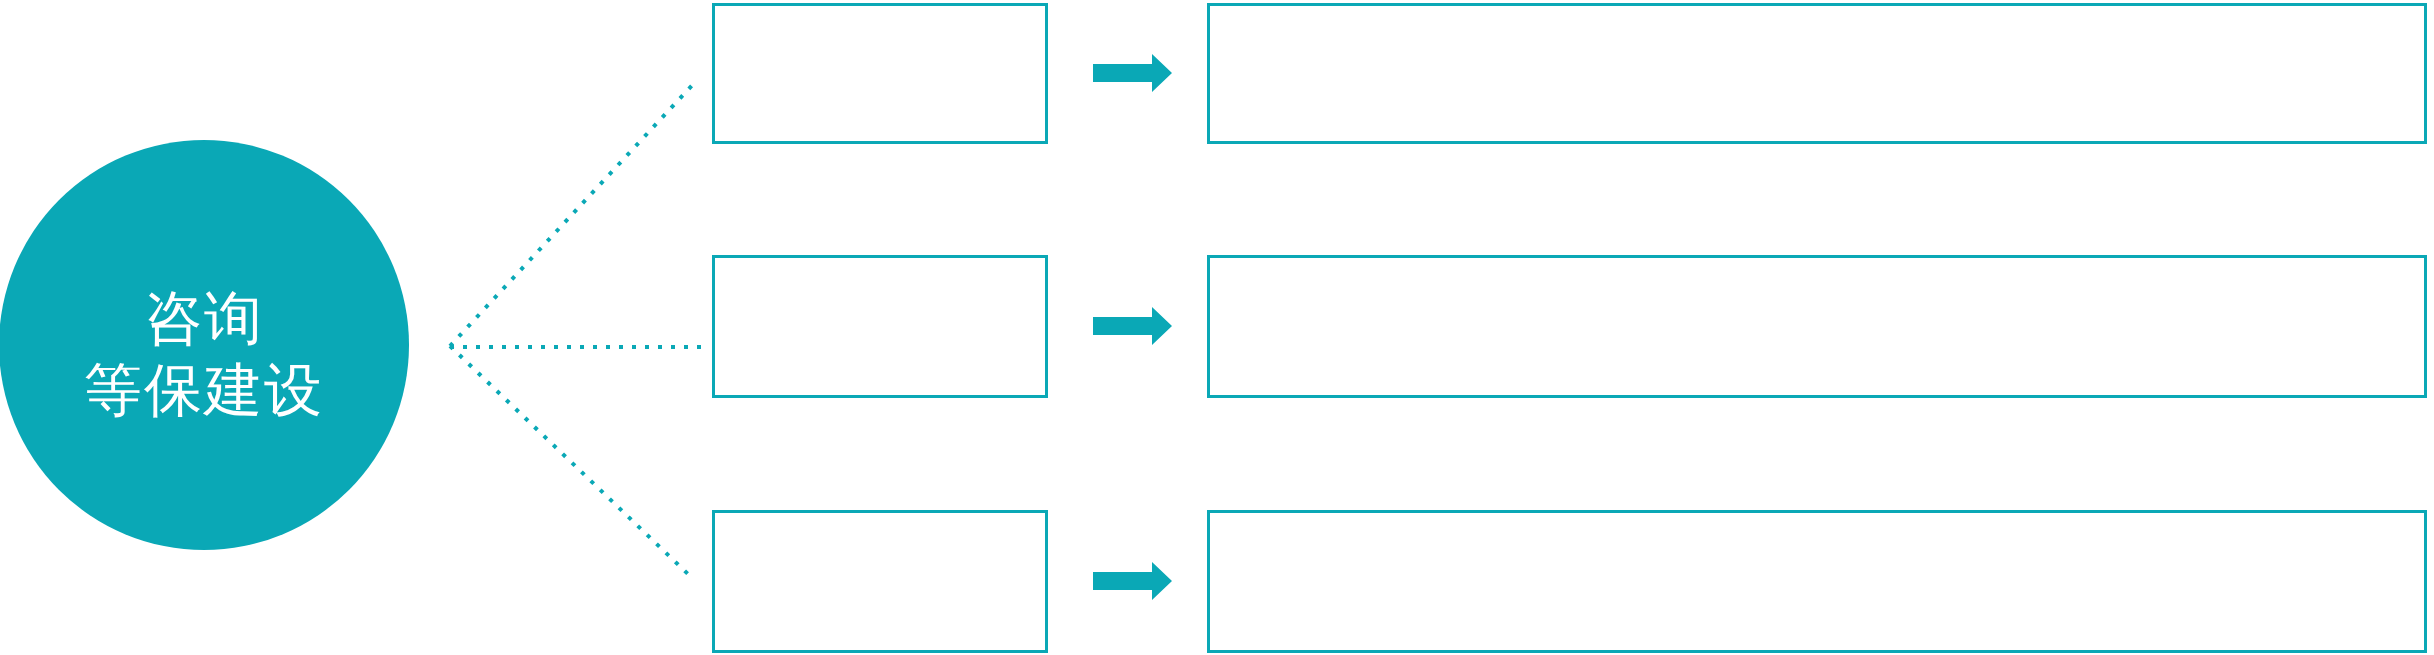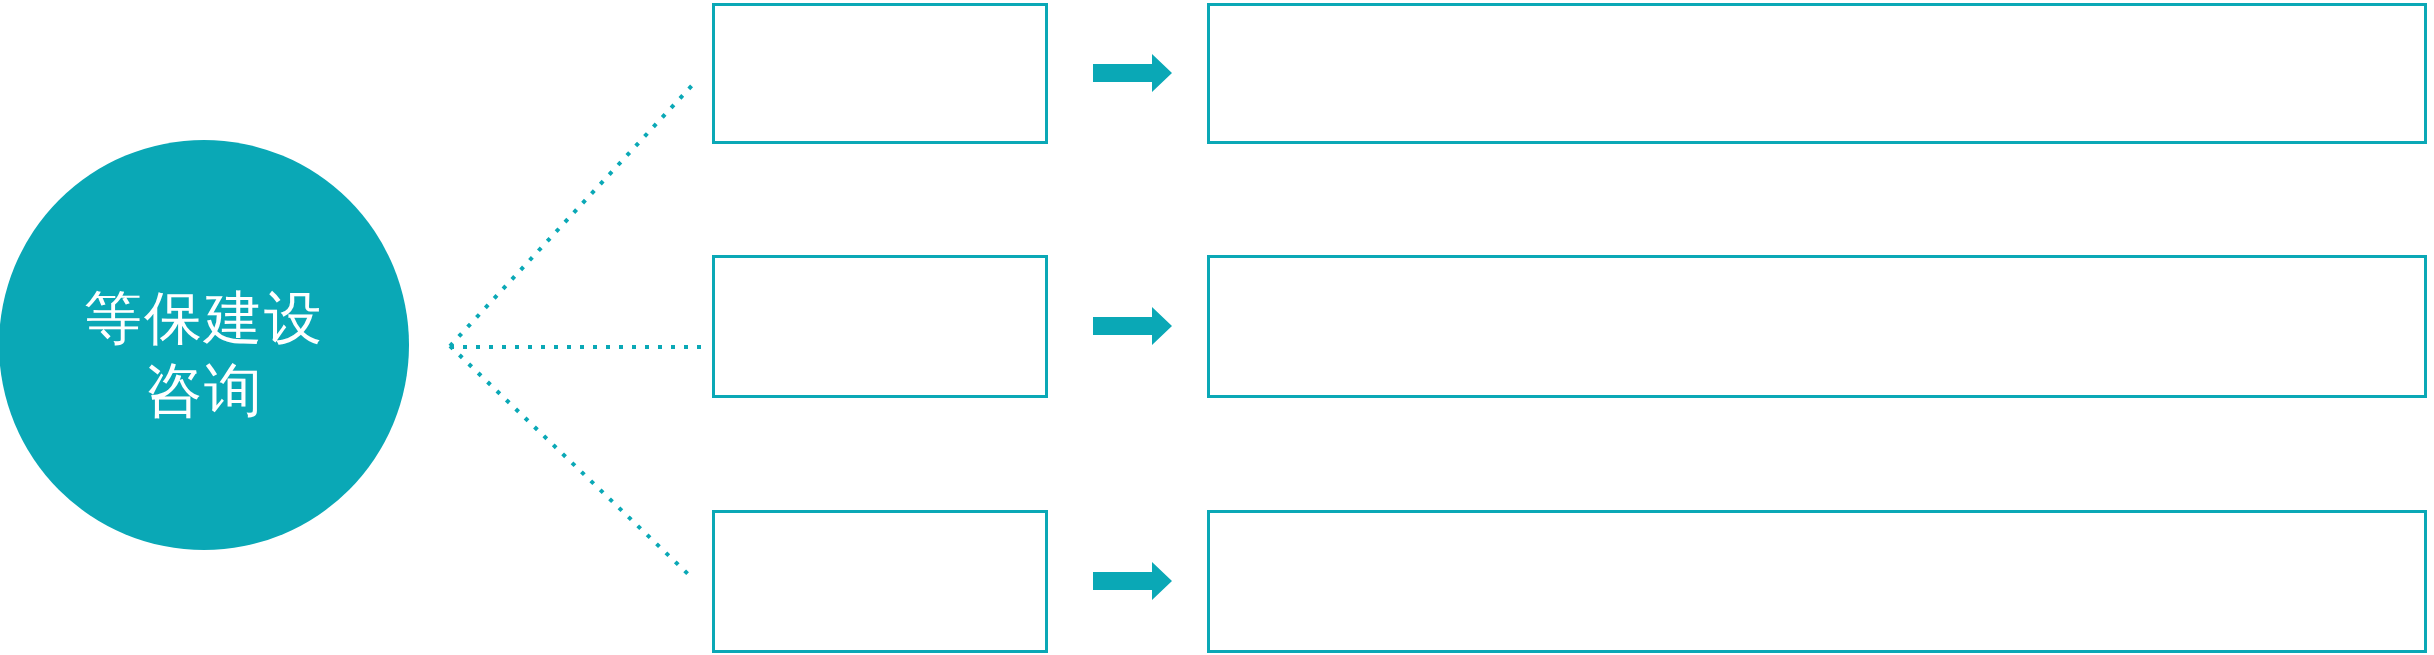--- a/index.html
+++ b/index.html
@@ -47,22 +47,22 @@
   .row-2 .arrow { top:306px; }
   .row-3 .arrow { top:561px; }
   .arrow .body { fill:var(--accent); }
 </style>
 </head>
 <body>
 
 <div class="canvas">
 
   <div class="hub">
+    <div class="hub-line" style="color: rgb(255, 255, 255);">咨询</div>
     <div class="hub-line" style="color: rgb(255, 255, 255);">等保建设</div>
-    <div class="hub-line" style="color: rgb(255, 255, 255);">咨询</div>
   </div>
 
   <svg class="connectors" viewBox="0 0 2434 655" xmlns="http://www.w3.org/2000/svg" aria-hidden="true">
     <line x1="450" y1="346" x2="697" y2="80"></line>
     <line x1="450" y1="347" x2="703" y2="347"></line>
     <line x1="450" y1="346" x2="688" y2="574"></line>
   </svg>
 
   <div class="row row-1">
     <div class="sub-box"></div>

